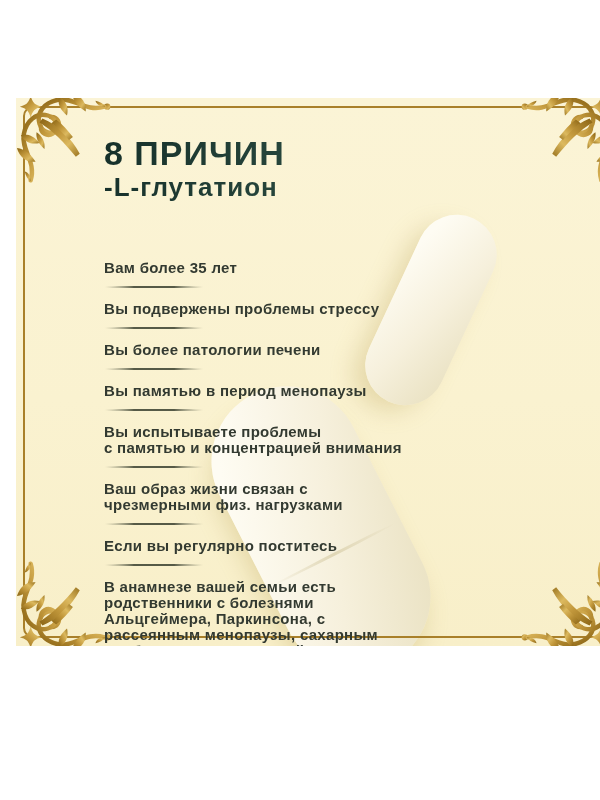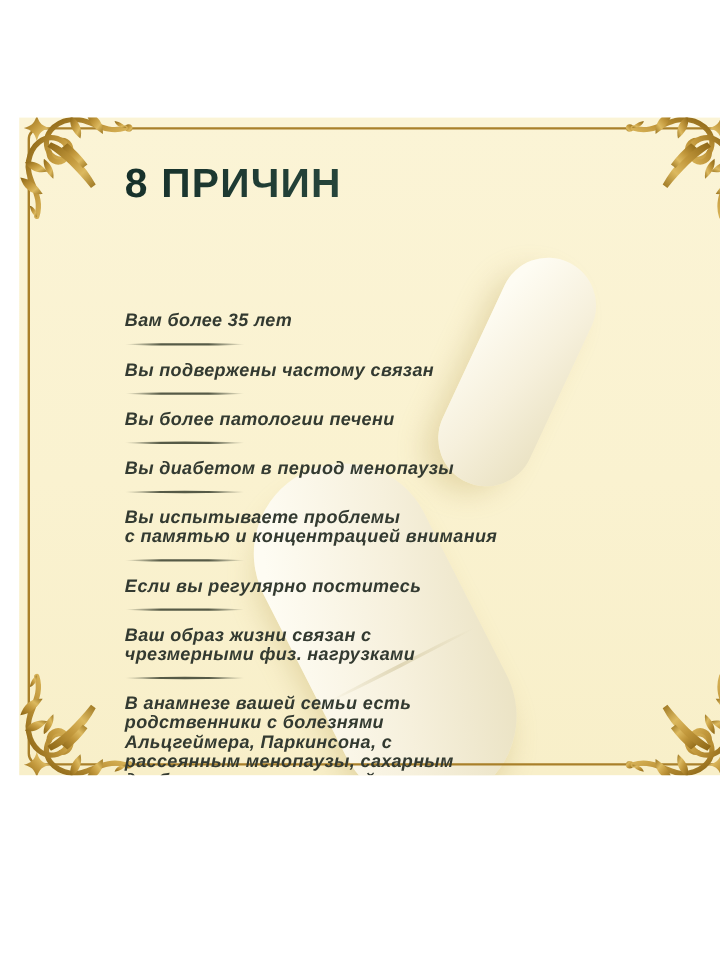--- a/index.html
+++ b/index.html
@@ -54,21 +54,21 @@
     -webkit-background-clip:text; background-clip:text; -webkit-text-fill-color:transparent;
   }
   .title-sub {
     font-size:26px; line-height:30px; font-weight:bold; letter-spacing:1px;
     color:#24443a;
     background:linear-gradient(97deg,#17312b 0%,#2c4c41 55%,#44695a 100%);
     -webkit-background-clip:text; background-clip:text; -webkit-text-fill-color:transparent;
   }
 
   
-  .reasons { position:absolute; left:88px; top:162px; width:375px; z-index:5;font-style:italic; }
+  .reasons { position:absolute; left:88px; top:162px; width:375px; z-index:5; }
   .reason-text {
     font-size:15px; line-height:16px; font-weight:bold; letter-spacing:0.3px;
     color:#333a31; white-space:pre-line;
   }
   .divider {
     width:100px; height:2px; margin:10px 0 13px 0; border-radius:50%;
     background:linear-gradient(90deg,rgba(77,82,63,0) 0%,rgba(77,82,63,0.95) 30%,rgba(77,82,63,0.95) 70%,rgba(77,82,63,0) 100%);
   }
   .defs-holder { position:absolute; width:0; height:0; overflow:hidden; }
 </style>
@@ -117,51 +117,52 @@
       </svg>
     <svg class="corner bl">
         <use href="#flourish"></use>
       </svg>
     <svg class="corner br">
         <use href="#flourish"></use>
       </svg>
 
     <div class="title">
       <div class="title-main">8 ПРИЧИН</div>
+      <div class="title-sub">-L-глутатион</div>
     </div>
 
     <div class="reasons">
       <div class="reason">
         <div class="reason-text">Вам более 35 лет</div>
         <div class="divider"></div>
       </div>
       <div class="reason">
-        <div class="reason-text">Вы подвержены частому связан</div>
+        <div class="reason-text">Вы подвержены проблемы стрессу</div>
         <div class="divider"></div>
       </div>
       <div class="reason">
         <div class="reason-text">Вы более патологии печени</div>
         <div class="divider"></div>
       </div>
       <div class="reason">
-        <div class="reason-text">Вы диабетом в период менопаузы</div>
+        <div class="reason-text">Вы памятью в период менопаузы</div>
         <div class="divider"></div>
       </div>
       <div class="reason">
         <div class="reason-text">Вы испытываете проблемы
 с памятью и концентрацией внимания</div>
         <div class="divider"></div>
       </div>
       <div class="reason">
-        <div class="reason-text">Если вы регулярно поститесь</div>
+        <div class="reason-text">Ваш образ жизни связан с
+чрезмерными физ. нагрузками</div>
         <div class="divider"></div>
       </div>
       <div class="reason">
-        <div class="reason-text">Ваш образ жизни связан с
-чрезмерными физ. нагрузками</div>
+        <div class="reason-text">Если вы регулярно поститесь</div>
         <div class="divider"></div>
       </div>
       <div class="reason">
         <div class="reason-text">В анамнезе вашей семьи есть
 родственники с болезнями
 Альцгеймера, Паркинсона, с
 рассеянным менопаузы, сахарным
 диабетом или онкологией</div>
       </div>
     </div>

